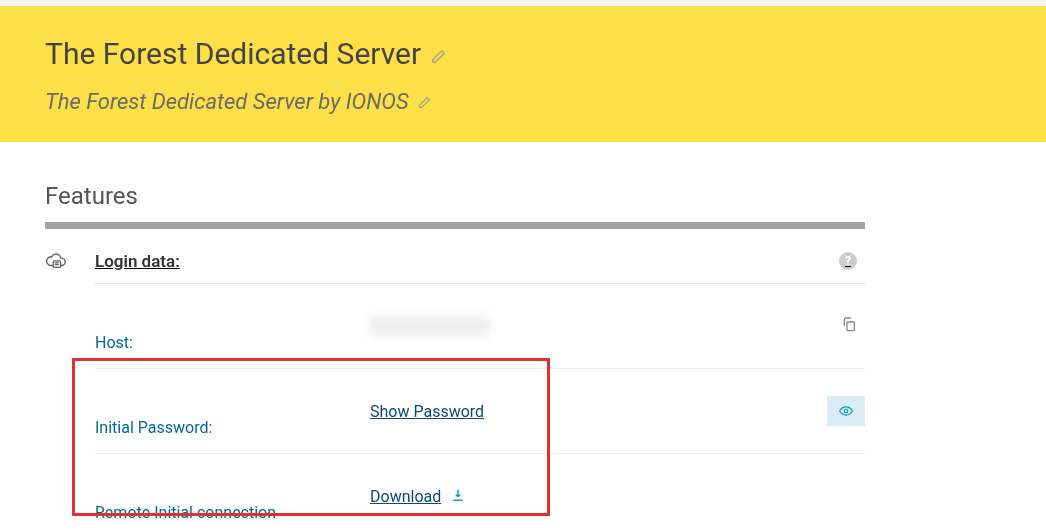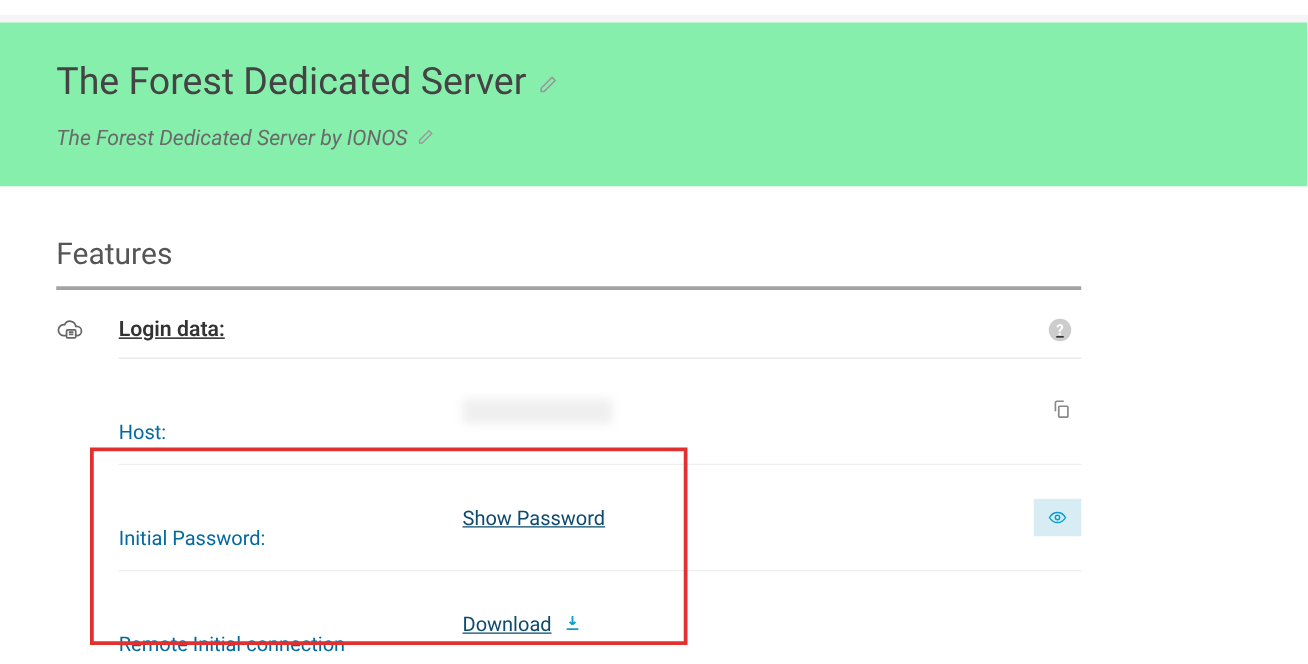--- a/index.html
+++ b/index.html
@@ -4,33 +4,32 @@
   <style>
     * { margin: 0; padding: 0; box-sizing: border-box; }
     body {
       font-family: -apple-system, BlinkMacSystemFont, "Segoe UI", Roboto, Arial, sans-serif;
       background: #fff;
       width: 1046px;
       height: 531px;
       overflow: hidden;
     }
     .header-bar {
-      background: #86efac;
+      background: #fde047;
       padding: 30px 45px 28px 45px;
       border-top: 6px solid #f5f5f5;
-      margin-top: 12px;
     }
     .page-title {
       font-size: 30px;
       font-weight: 400;
       color: #444;
       display: inline;
     }
     .subtitle {
-      font-size: 17px;
+      font-size: 22px;
       font-style: italic;
       color: #6a6a6a;
       margin-top: 18px;
     }
     .edit-icon {
       color: #999;
       font-size: 16px;
       margin-left: 6px;
       cursor: pointer;
       display: inline-block;
@@ -53,21 +52,21 @@
     .monitoring-col {
       width: 180px;
       padding-left: 20px;
       margin-left: 10px;
     }
     .section-title {
       font-size: 24px;
       color: #555;
       font-weight: 400;
       padding-bottom: 12px;
-      border-bottom: 3px solid #a3a3a3;
+      border-bottom: 7px solid #a3a3a3;
     }
     .login-section {
       margin-top: 16px;
     }
     .login-header {
       display: flex;
       align-items: center;
       padding: 6px 0 12px 0;
       border-bottom: 1px solid #e5e5e5;
       margin-left: 50px;

